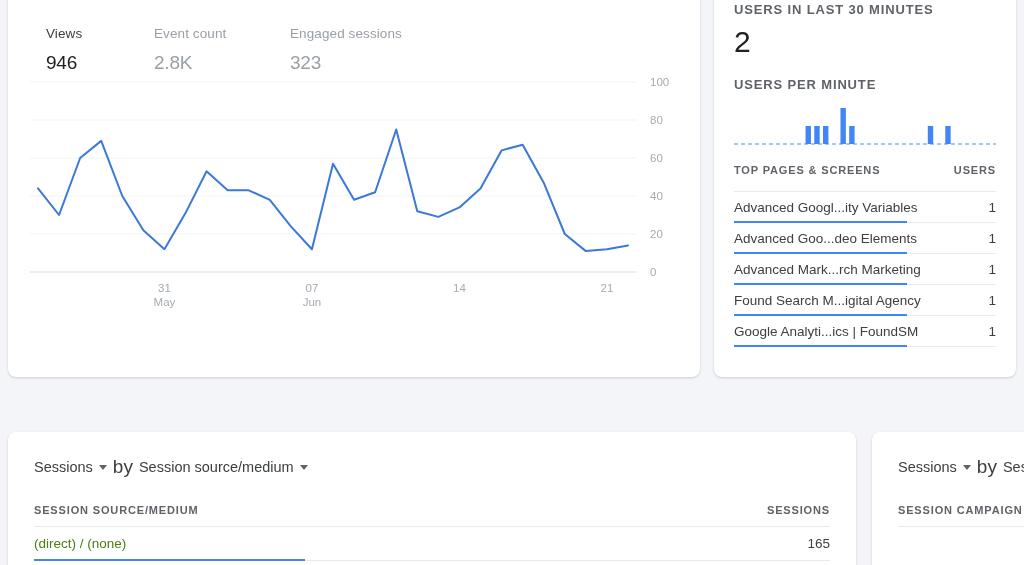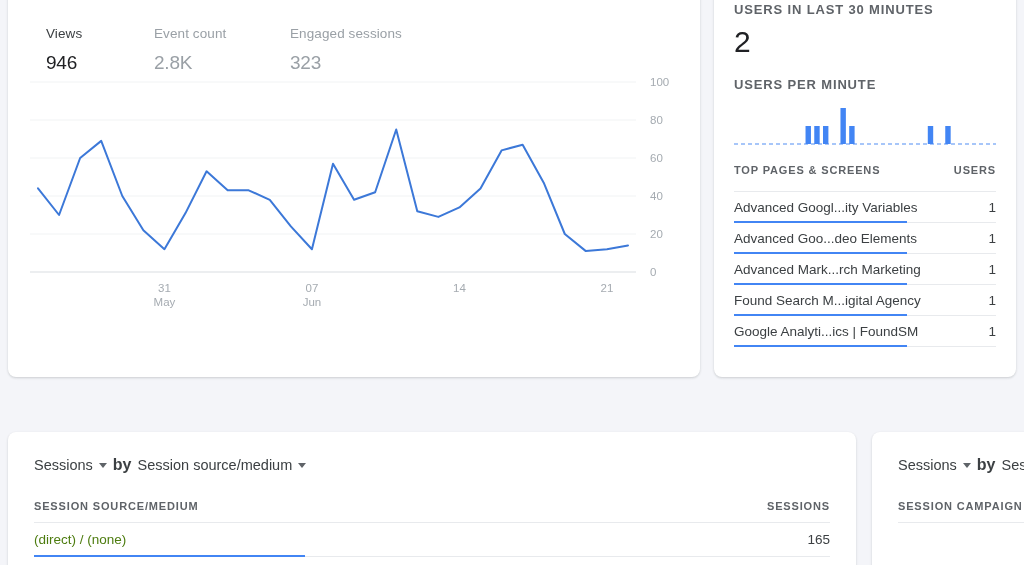--- a/index.html
+++ b/index.html
@@ -204,24 +204,23 @@
   .ctrl .caret {
     display: inline-block;
     margin-left: 6px;
     width: 0;
     height: 0;
     border-left: 4.5px solid transparent;
     border-right: 4.5px solid transparent;
     border-top: 5px solid #5f6368;
   }
   .ctrl-joiner {
-    font-size: 16px;
+    font-size: 19px;
     color: #3c4043;
     margin: 0 6px 0 6px;
-    font-weight: bold;
   }
 
   .tbl-head {
     display: flex;
     justify-content: space-between;
     align-items: baseline;
     margin: 26px 26px 0 26px;
     padding-bottom: 10px;
     border-bottom: 1px solid #e8eaed;
   }

